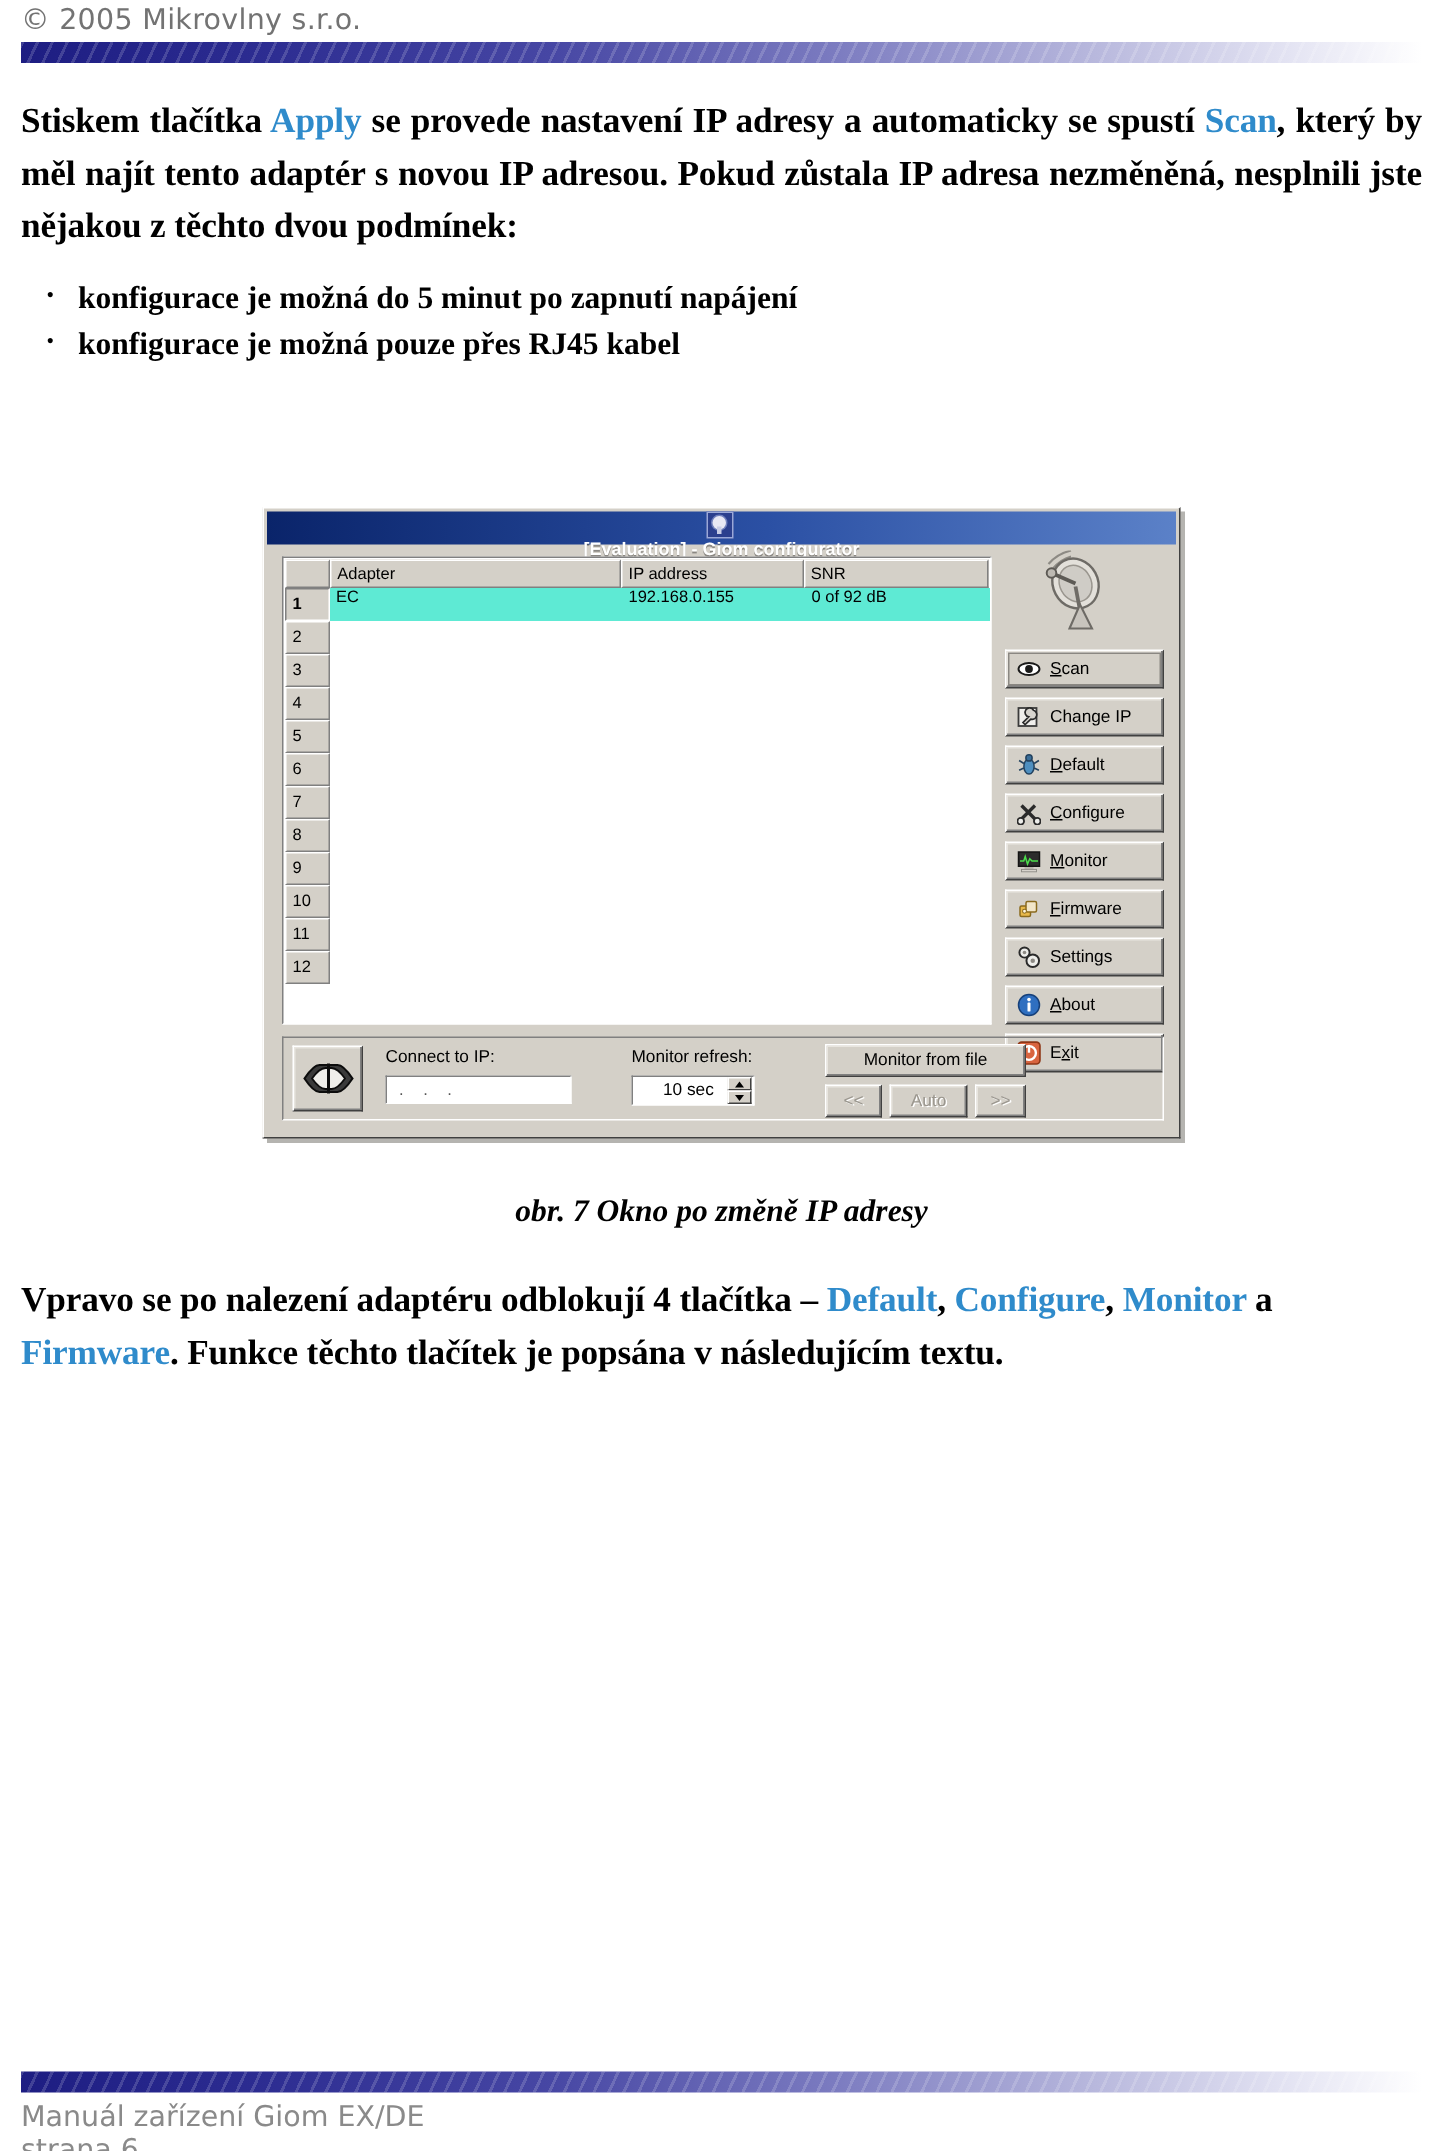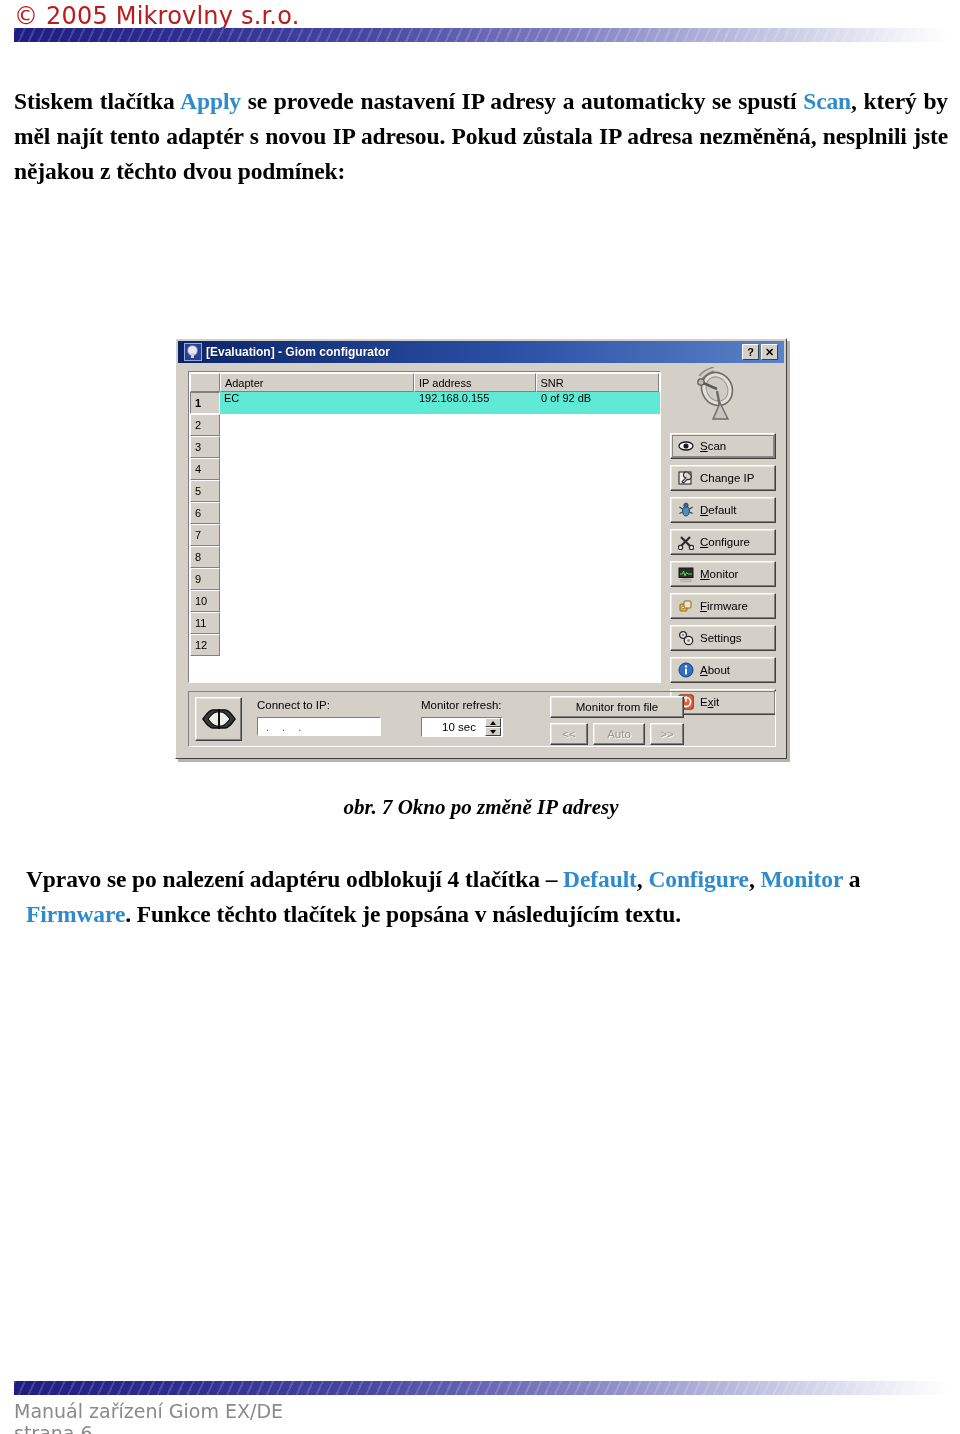--- a/index.html
+++ b/index.html
@@ -20,22 +20,22 @@
   .page-header {
     position: absolute;
     left: 0; top: 0;
     width: 960px;
     height: 52px;
   }
   .copyright {
     position: absolute;
     left: 14px; top: 2px;
     font-family: "DejaVu Sans", sans-serif;
-    font-size: 24px;
-    color: #b91c1c;
+    font-size: 19px;
+    color: #737373;
     letter-spacing: 0.2px;
     white-space: nowrap;
   }
   .rule-band {
     position: absolute;
     left: 14px;
     width: 934px;
     height: 14px;
     background:
       repeating-linear-gradient(115deg,
@@ -46,21 +46,21 @@
       linear-gradient(to right, #1d1d82 0%, #2b2b90 16%, #4747a4 38%,
                        #7b7bc0 58%, #b6b6dc 76%, #e2e2f2 90%, #ffffff 100%);
   }
   .rule-band.top { top: 28px; }
   .rule-band.bottom { top: 1381px; }
 
   
   .content {
     position: absolute;
     left: 14px;
-    top: 84px;
+    top: 64px;
     width: 934px;
   }
   p.para {
     margin: 0;
     font-size: 23.5px;
     line-height: 35px;
     text-align: justify;
     font-weight: bold;
     letter-spacing: -0.1px;
   }
@@ -91,21 +91,21 @@
     font-weight: normal;
   }
   .caption {
     margin: 0;
     text-align: center;
     font-size: 21px;
     font-style: italic;
     font-weight: bold;
   }
   .closing {
-    margin: 12px;
+    margin: 0;
     font-size: 23.5px;
     line-height: 35px;
     font-weight: bold;
     letter-spacing: -0.1px;
   }
 
   
   .figure {
     position: absolute;
     left: 175px;
@@ -128,20 +128,21 @@
   .titlebar {
     position: absolute;
     left: 2px; top: 2px;
     width: 606px;
     height: 22px;
     background: linear-gradient(to right, #0a246a 0%, #2b50a4 55%, #5b81c8 100%);
     display: flex;
     align-items: center;
     padding: 0 4px;
     box-sizing: border-box;
+    flex-direction: column;
   }
   .title-icon {
     width: 16px; height: 16px;
     margin: 0 4px 0 2px;
     background: #2b3f8e;
     border: 1px solid #9aa8d8;
     position: relative;
     flex: none;
   }
   .title-icon::before {
@@ -443,20 +444,24 @@
 
 <div class="page-header">
   <div class="copyright">© 2005 Mikrovlny s.r.o.</div>
 </div>
 <div class="rule-band top"></div>
 
 <div class="content">
 
   <p class="para"><span>Stiskem tlačítka </span><span class="blue">Apply</span><span> se provede nastavení IP adresy a automaticky se spustí  </span><span class="blue">Scan</span><span>, který by měl najít tento adaptér s novou IP adresou. Pokud zůstala IP adresa nezměněná, nesplnili jste nějakou z těchto dvou podmínek:</span></p>
 
+  <ul class="bullets">
+    <li>konfigurace je možná do 5 minut po zapnutí napájení</li>
+    <li>konfigurace je možná pouze přes RJ45 kabel</li>
+  </ul>
 
 </div>
 
 <div class="figure">
   <div class="win">
 
     <div class="titlebar">
       <div class="title-icon"></div>
       <div class="title-text">[Evaluation] - Giom configurator</div>
       <div class="title-btns">

